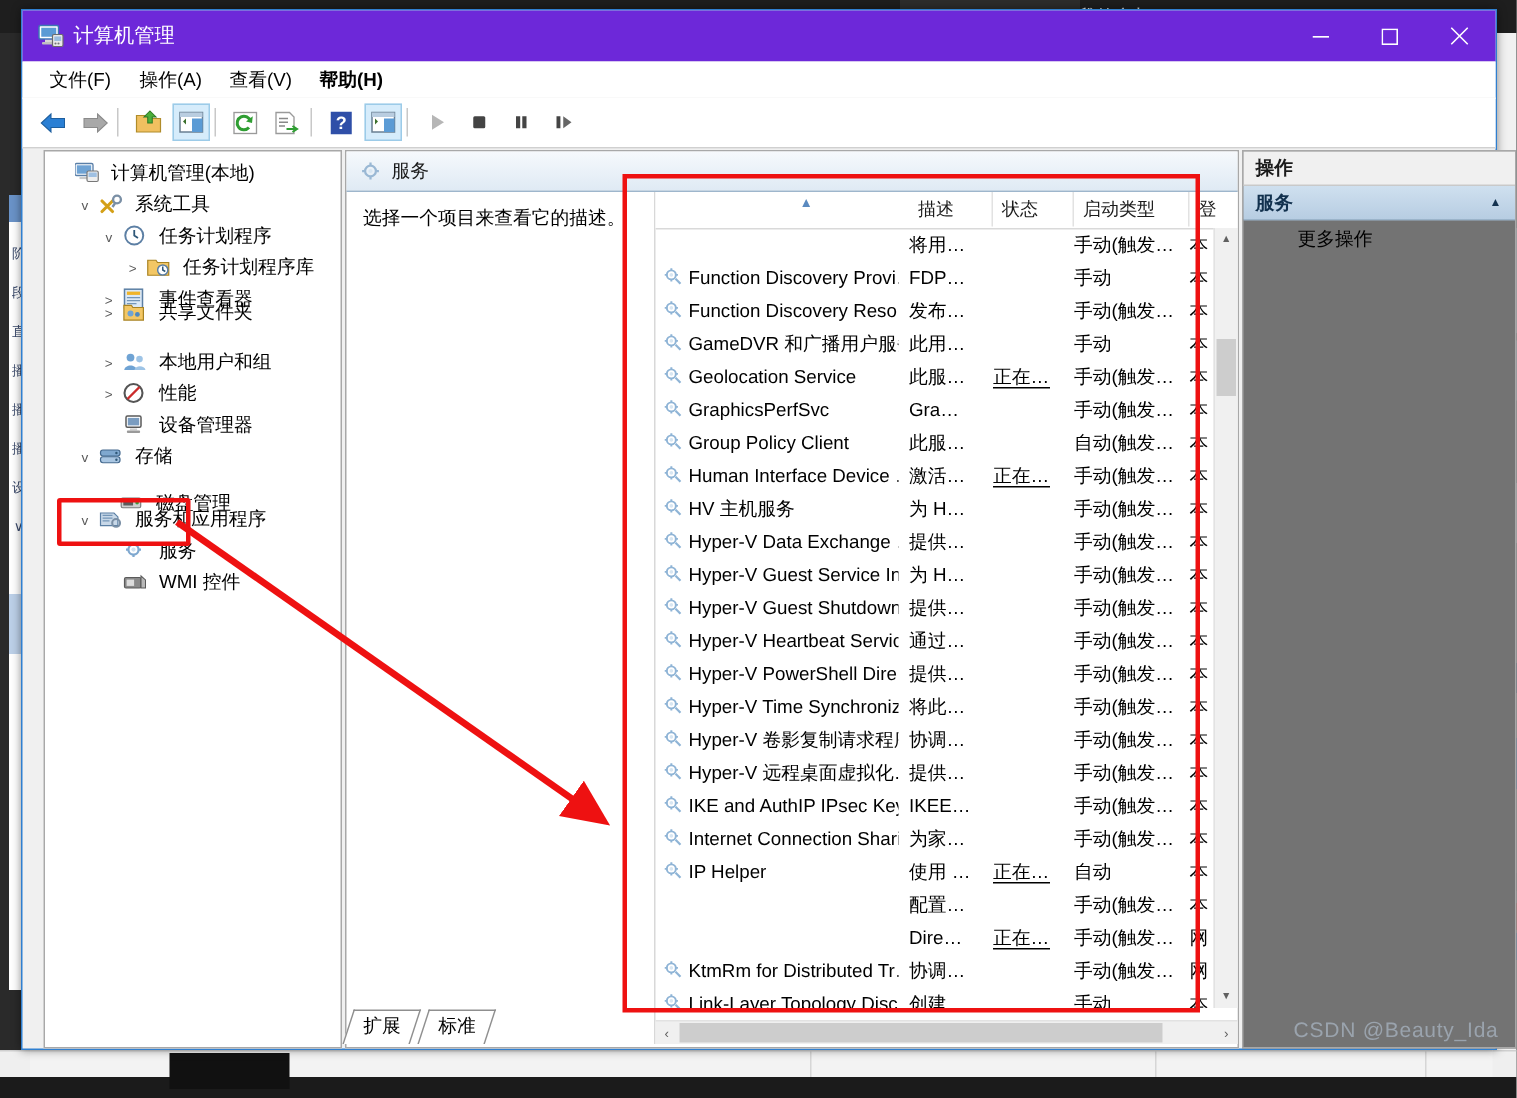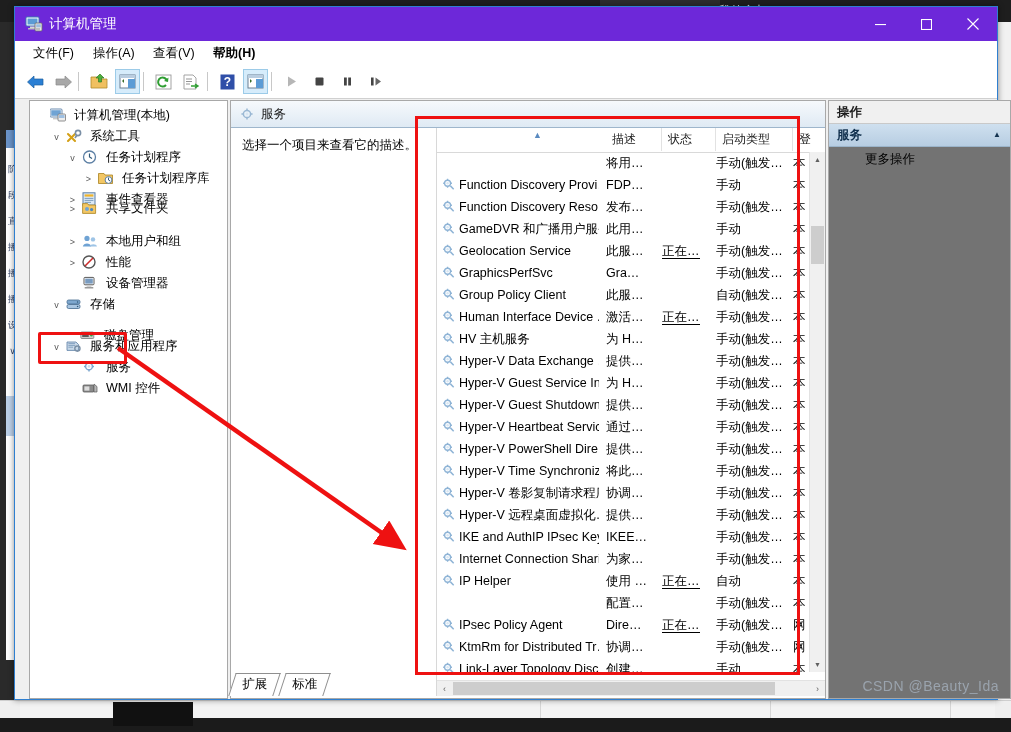--- a/index.html
+++ b/index.html
@@ -769,28 +769,20 @@
             <div class="cell c-start">自动</div>
             <div class="cell c-logon">本</div>
           </div>
           <div class="lvrow">
             <div class="cell c-desc">配置…</div>
             <div class="cell c-stat"></div>
             <div class="cell c-start">手动(触发…</div>
             <div class="cell c-logon">本</div>
           </div>
           <div class="lvrow">
-            <div class="cell c-name"><span class="sico"><svg width="15" height="14" viewBox="0 0 16 14">
-                  <g fill="none" stroke="#8fb4d6" stroke-width="1.4">
-                    <circle cx="7" cy="6.2" r="3.2"></circle>
-                    <path d="M7 1.5 V3 M7 9.4 V10.9 M2.3 6.2 H3.8 M10.2 6.2 H11.7"></path>
-                  </g>
-                  <circle cx="7" cy="6.2" r="1.3" fill="#d8e6f2"></circle>
-                  <path d="M10 9 L13.5 12.5" stroke="#8fb4d6" stroke-width="1.6"></path>
-                </svg></span><span>IPsec Policy Agent</span></div>
             <div class="cell c-desc">Dire…</div>
             <div class="cell c-stat"><span class="u-dot">正在…</span></div>
             <div class="cell c-start">手动(触发…</div>
             <div class="cell c-logon">网</div>
           </div>
           <div class="lvrow">
             <div class="cell c-name"><span class="sico"><svg width="15" height="14" viewBox="0 0 16 14">
                   <g fill="none" stroke="#8fb4d6" stroke-width="1.4">
                     <circle cx="7" cy="6.2" r="3.2"></circle>
                     <path d="M7 1.5 V3 M7 9.4 V10.9 M2.3 6.2 H3.8 M10.2 6.2 H11.7"></path>

